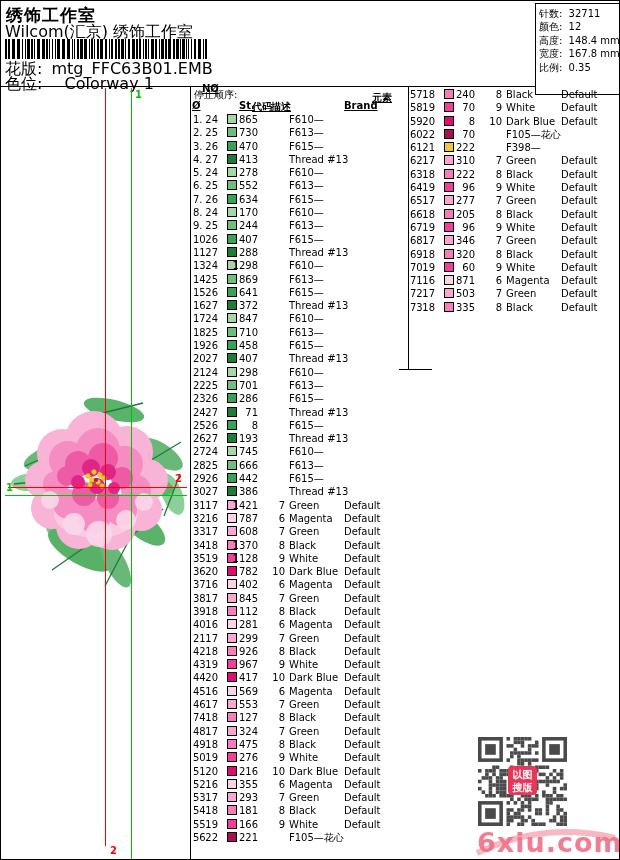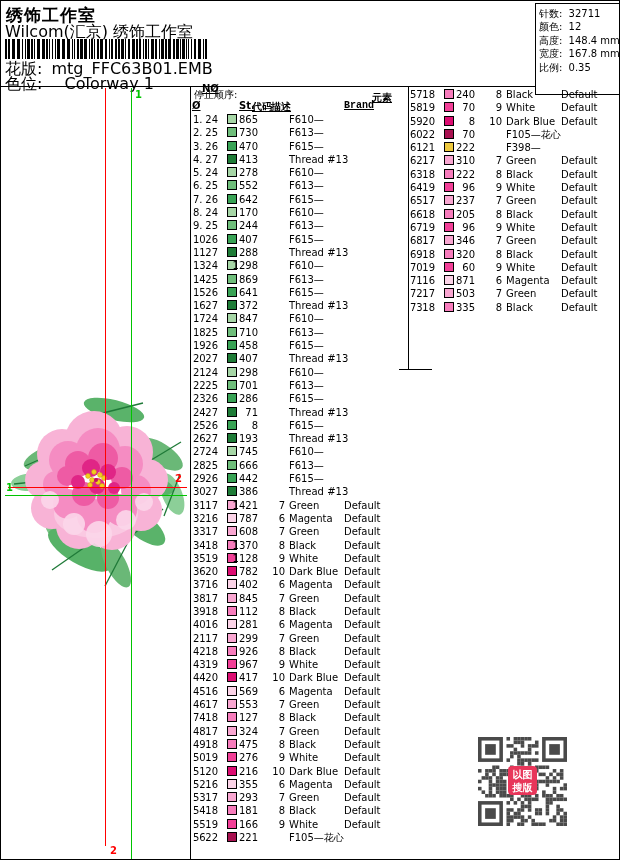--- a/index.html
+++ b/index.html
@@ -237,21 +237,21 @@
   <span class="guide-label g-red" style="left:174px; top:473px;">2</span>
   <span class="guide-label g-red" style="left:109px; top:845px;">2</span>
 
   <div class="abs t10" style="left:193px; top:87px;">停止顺序:</div>
   <div class="thead">
     <span style="left:191px; top:99px;">Ø</span>
     <span style="left:201px; top:82px;">NØ</span>
     <span style="left:238px; top:99px;">St.</span>
     <span style="left:251px; top:99px;">代码</span>
     <span style="left:270px; top:99px;">描述</span>
-    <span style="left:343px; top:99px;font-family:Liberation Mono, monospace;">Brand</span>
+    <span style="left:343px; top:99px;">Brand</span>
     <span style="left:371px; top:90px;">元素</span>
   </div>
   <div class="rows" id="rows-left" style="left:189px; top:112px;">
       <div class="trow">
         <span class="c-idx">1.</span>
         <span class="c-no">24</span>
         <span class="c-sw" style="background: rgb(166, 214, 166);"></span>
         <span class="c-st">865</span>
         <span class="c-code"></span>
         <span class="c-desc">F610—</span>
@@ -299,21 +299,21 @@
         <span class="c-sw" style="background: rgb(111, 190, 123);"></span>
         <span class="c-st">552</span>
         <span class="c-code"></span>
         <span class="c-desc">F613—</span>
         <span class="c-brand"></span>
       </div>
       <div class="trow">
         <span class="c-idx">7.</span>
         <span class="c-no">26</span>
         <span class="c-sw" style="background: rgb(56, 163, 85);"></span>
-        <span class="c-st">642</span>
+        <span class="c-st">634</span>
         <span class="c-code"></span>
         <span class="c-desc">F615—</span>
         <span class="c-brand"></span>
       </div>
       <div class="trow">
         <span class="c-idx">8.</span>
         <span class="c-no">24</span>
         <span class="c-sw" style="background: rgb(166, 214, 166);"></span>
         <span class="c-st">170</span>
         <span class="c-code"></span>
@@ -814,21 +814,21 @@
         <span class="c-sw" style="background: rgb(242, 63, 151);"></span>
         <span class="c-st">96</span>
         <span class="c-code">9</span>
         <span class="c-desc">White</span>
         <span class="c-brand">Default</span>
       </div>
       <div class="trow">
         <span class="c-idx">65.</span>
         <span class="c-no">17</span>
         <span class="c-sw" style="background: rgb(249, 166, 209);"></span>
-        <span class="c-st">237</span>
+        <span class="c-st">277</span>
         <span class="c-code">7</span>
         <span class="c-desc">Green</span>
         <span class="c-brand">Default</span>
       </div>
       <div class="trow">
         <span class="c-idx">66.</span>
         <span class="c-no">18</span>
         <span class="c-sw" style="background: rgb(247, 124, 188);"></span>
         <span class="c-st">205</span>
         <span class="c-code">8</span>
@@ -1123,14 +1123,20 @@
           <rect x="0" y="64.08" width="24.92" height="24.92" fill="#4a4a4a"></rect>
           <rect x="3.56" y="67.64" width="17.8" height="17.8" fill="#fff"></rect>
           <rect x="7.12" y="71.2" width="10.68" height="10.68" fill="#4a4a4a"></rect>
         </svg></div>
     <div class="qr-logo">
       <div>以图</div>
       <div>搜版</div>
     </div>
   </div>
 
+  <div class="watermark">
+    <svg class="abs" style="left:0; top:0;" width="146" height="34" viewBox="0 0 146 34">
+      <path d="M4,28 Q70,-4 142,13" stroke="#f4a0ae" stroke-width="6" fill="none" opacity="0.75"></path>
+    </svg>
+    <span class="wm-text">6xiu.com</span>
+  </div>
 
 </div>
 
 </body></html>

